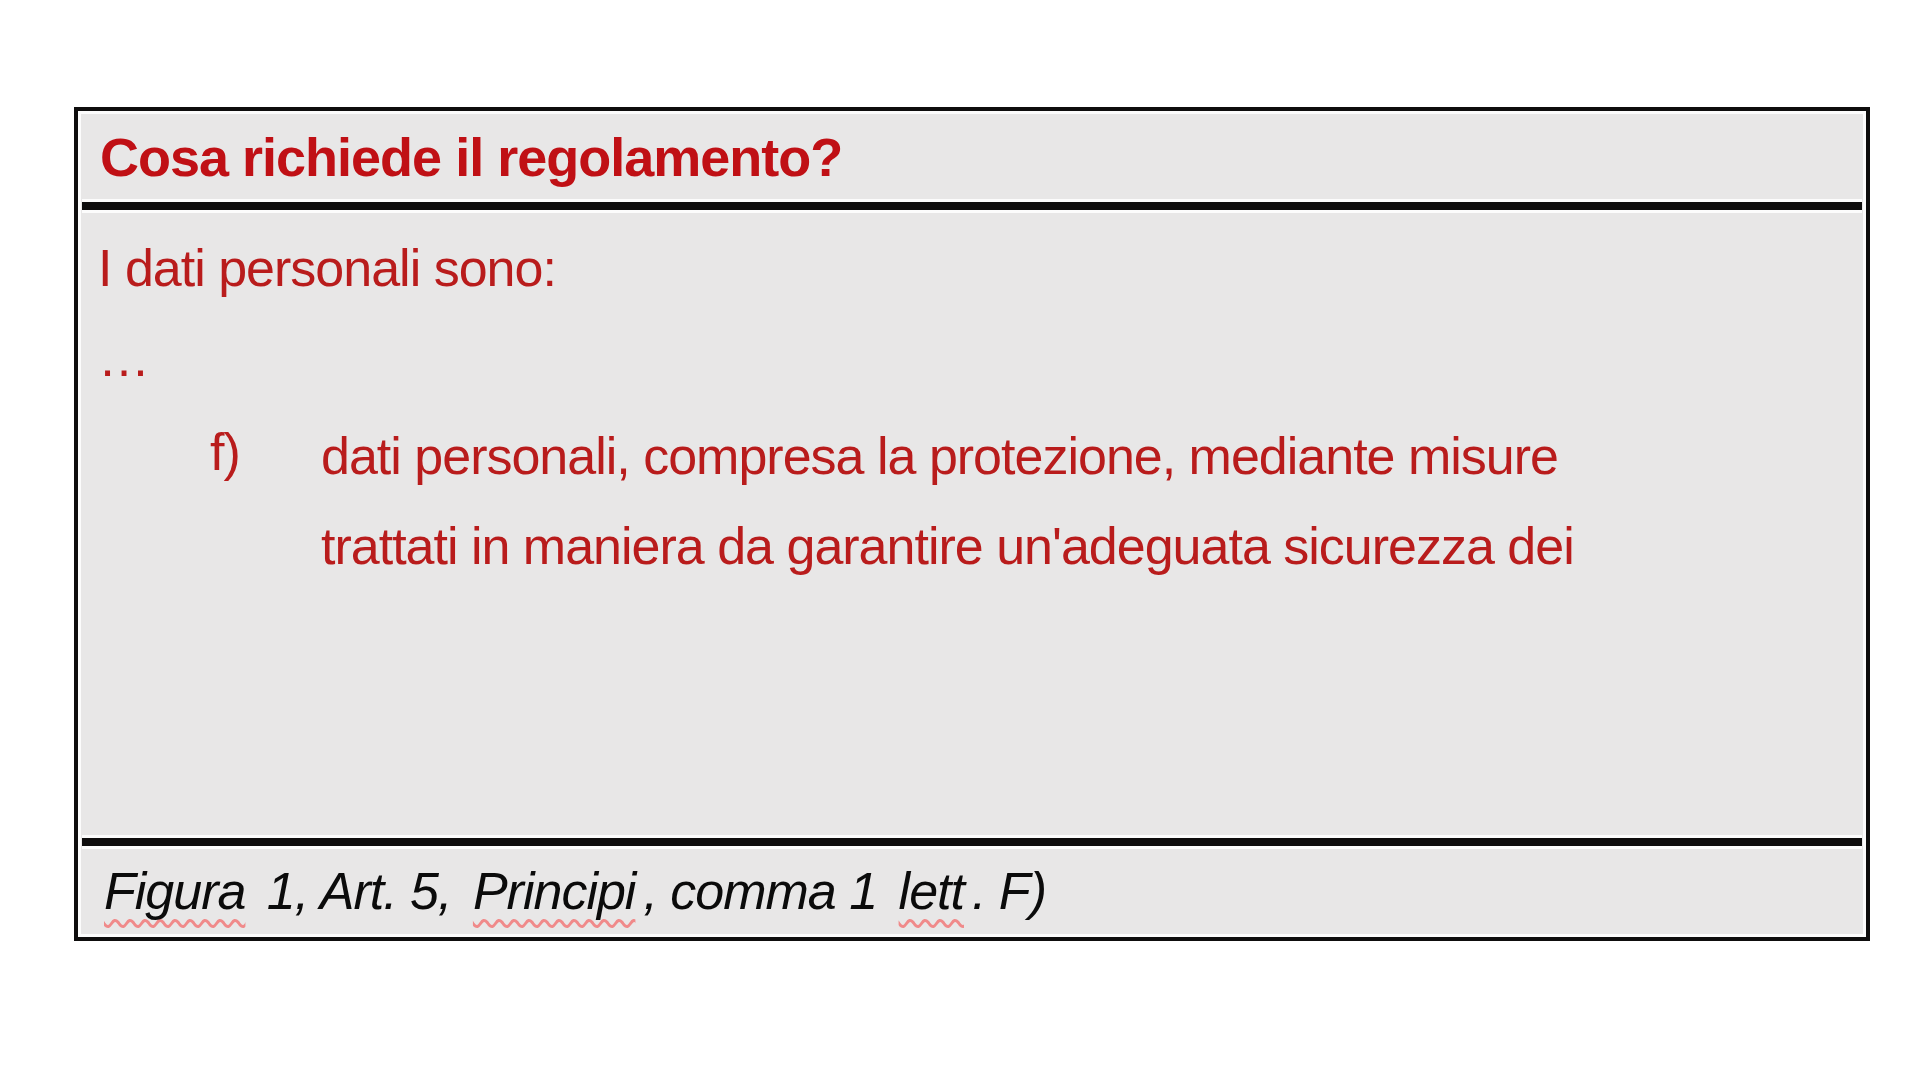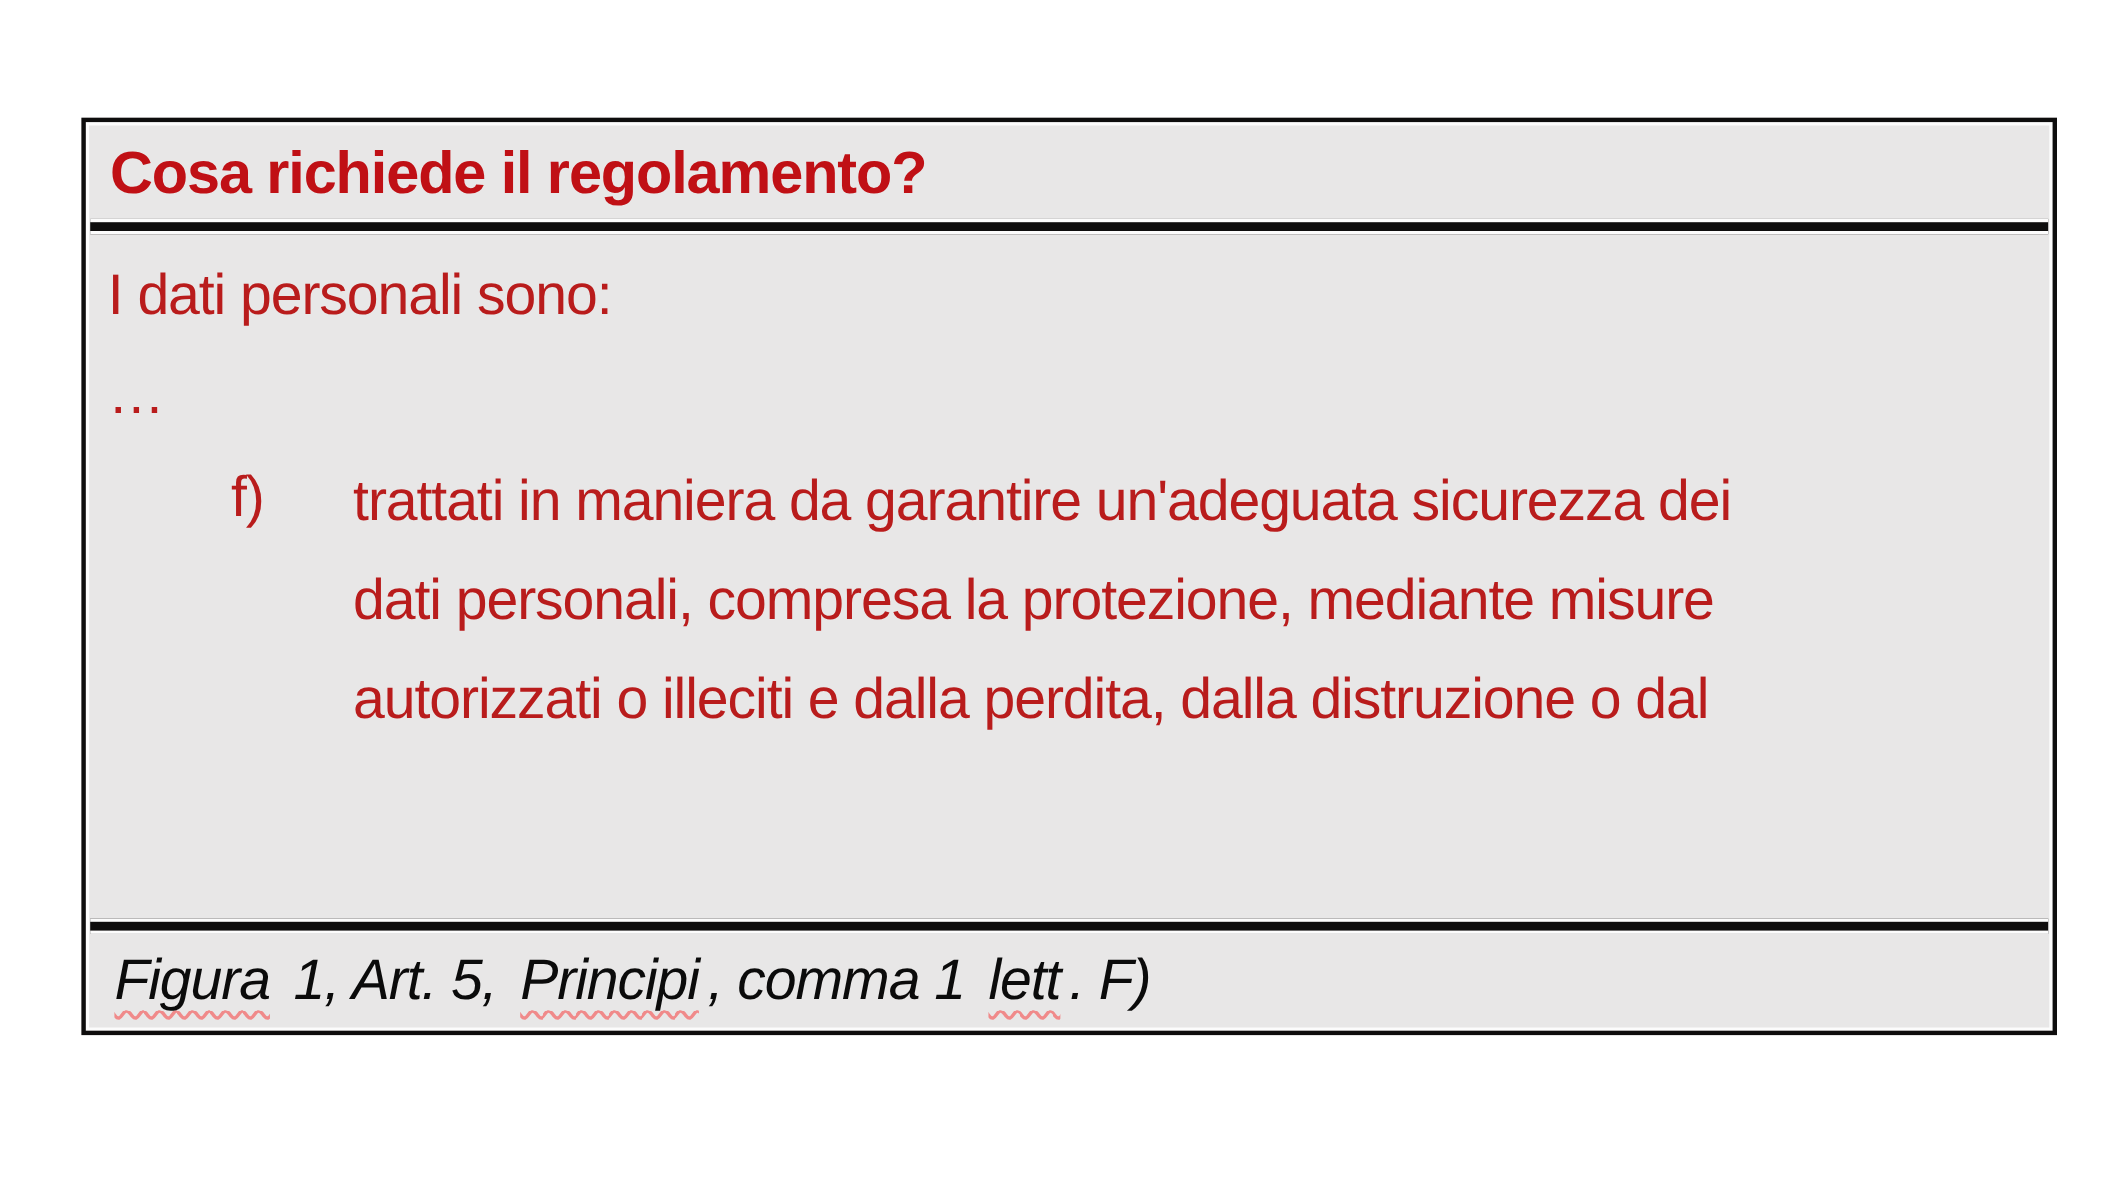--- a/index.html
+++ b/index.html
@@ -97,23 +97,22 @@
     </div>
 
     <div class="divider"></div>
 
     <div class="row-body">
       <div>I dati personali sono:</div>
       <div>…</div>
       <div class="list-item">
         <div class="list-marker">f)</div>
         <div class="list-lines">
+          <div>dati personali, compresa la protezione, mediante misure</div>
           <div>trattati in maniera da garantire un'adeguata sicurezza dei</div>
-          <div>dati personali, compresa la protezione, mediante misure</div>
-          <div>autorizzati o illeciti e dalla perdita, dalla distruzione o dal</div>
         </div>
       </div>
     </div>
 
     <div class="divider"></div>
 
     <div class="row-footer">
       <span class="caption"><span class="squiggle">Figura</span><span> 1, Art. 5, </span><span class="squiggle">Principi</span><span>, comma 1 </span><span class="squiggle">lett</span><span>. F)</span></span>
     </div>
 

